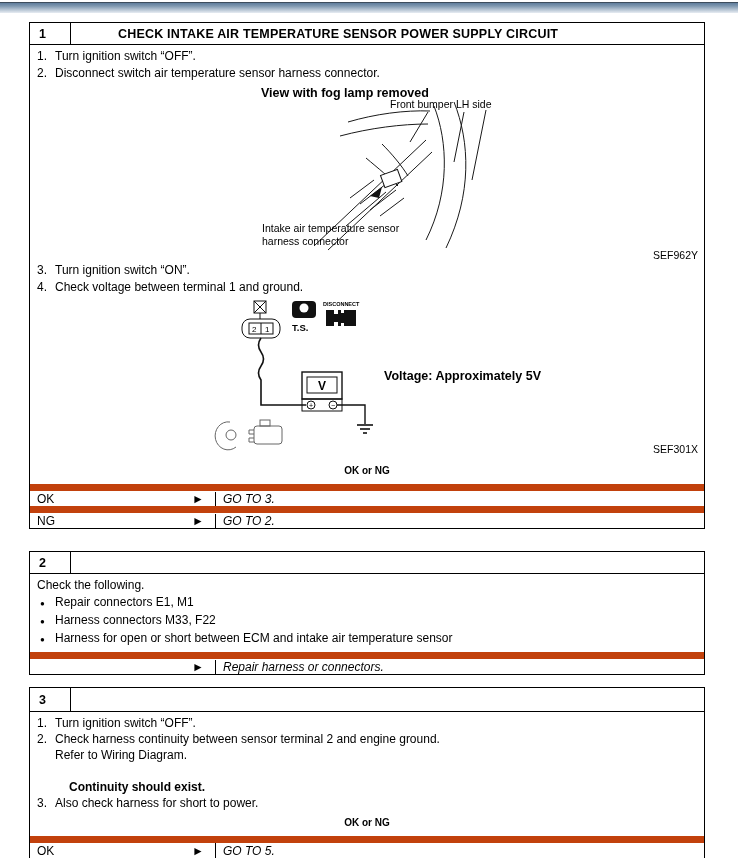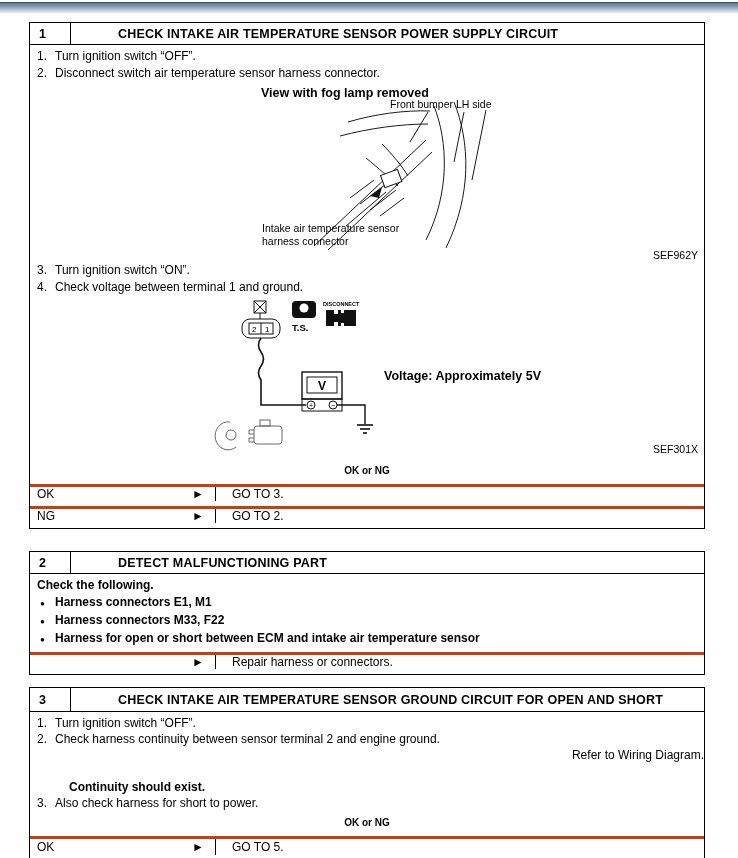--- a/index.html
+++ b/index.html
@@ -37,38 +37,38 @@
   .hdr .num {
     width: 41px;
     border-right: 1px solid #000;
     padding: 4px 0 3px 9px;
   }
   .hdr .ttl { padding: 4px 0 3px 7px; letter-spacing: 0.2px; margin-left: 40px; }
   .bd { font-size: 12px; line-height: 17px; padding-top: 3px; }
   .tight .bd, .tight { line-height: 16px; }
   .step { display: flex; padding-left: 7px; }
   .step .sn { width: 18px; flex: none; }
-  .subline { padding-left: 25px; text-align: right; }
+  .subline { padding-left: 25px; }
   .boldline { padding-left: 39px; font-weight: bold; margin-top: 16px; }
   .bl { display: flex; padding-left: 10px; }
   .bl .dot { width: 15px; font-size: 8px; line-height: inherit; padding-top: 1px; }
   .okng { text-align: center; font-weight: bold; font-size: 10px; padding: 4px 0 5px 0; }
   .rrow {
     display: flex;
-    align-items: flex-start;
-    border-top: 3px solid #c2410c;
+    align-items: center;
+    border-top: 7px solid #c2410c;
     height: 22px;
     font-size: 12px;
   }
   .rrow .cond { width: 151px; padding-left: 7px; display: flex; align-items: center; }
   .rrow .arr { width: 34px; display: flex; align-items: center; justify-content: center; font-size: 12px; }
-  .rrow .act { flex: 1; border-left: 1px solid #000; padding-left: 16px; display: flex; align-items: center; }
+  .rrow .act { flex: 1; border-left: 1px solid #000; padding-left: 7px; display: flex; align-items: center; font-style: italic; }
   .fig { position: relative; text-align: center; }
   .fig svg { display: block; font-family: "Liberation Sans", sans-serif; }
-  .pb4 { padding-bottom: 4px; font-weight: bold; }
+  .pb4 { padding-bottom: 4px; }
 </style>
 </head>
 <body>
 
 <div class="topbar"></div>
 
 <div class="qt" id="t1">
   <div class="hdr">
     <div class="num">1</div>
     <div class="ttl">CHECK INTAKE AIR TEMPERATURE SENSOR POWER SUPPLY CIRCUIT</div>
@@ -187,50 +187,48 @@
   <div class="rrow">
     <div class="cond">NG</div>
     <div class="arr">►</div>
     <div class="act">GO TO 2.</div>
   </div>
 </div>
 
 <div class="qt" id="t2">
   <div class="hdr">
     <div class="num">2</div>
-    <div class="ttl">DETECT MALFUNCTIONING PART</div>
   </div>
   <div class="bd pb4">
     <div class="step">
       <span>Check the following.</span>
     </div>
     <div class="bl">
       <span class="dot">●</span>
-      <span>Harness connectors E1, M1</span>
+      <span>Repair connectors E1, M1</span>
     </div>
     <div class="bl">
       <span class="dot">●</span>
       <span>Harness connectors M33, F22</span>
     </div>
     <div class="bl">
       <span class="dot">●</span>
       <span>Harness for open or short between ECM and intake air temperature sensor</span>
     </div>
   </div>
   <div class="rrow">
     <div class="cond"></div>
     <div class="arr">►</div>
     <div class="act">Repair harness or connectors.</div>
   </div>
 </div>
 
 <div class="qt tight" id="t3">
   <div class="hdr">
     <div class="num">3</div>
-    <div class="ttl">CHECK INTAKE AIR TEMPERATURE SENSOR GROUND CIRCUIT FOR OPEN AND SHORT</div>
   </div>
   <div class="bd">
     <div class="step">
       <span class="sn">1.</span>
       <span>Turn ignition switch “OFF”.</span>
     </div>
     <div class="step">
       <span class="sn">2.</span>
       <span>Check harness continuity between sensor terminal 2 and engine ground.</span>
     </div>

